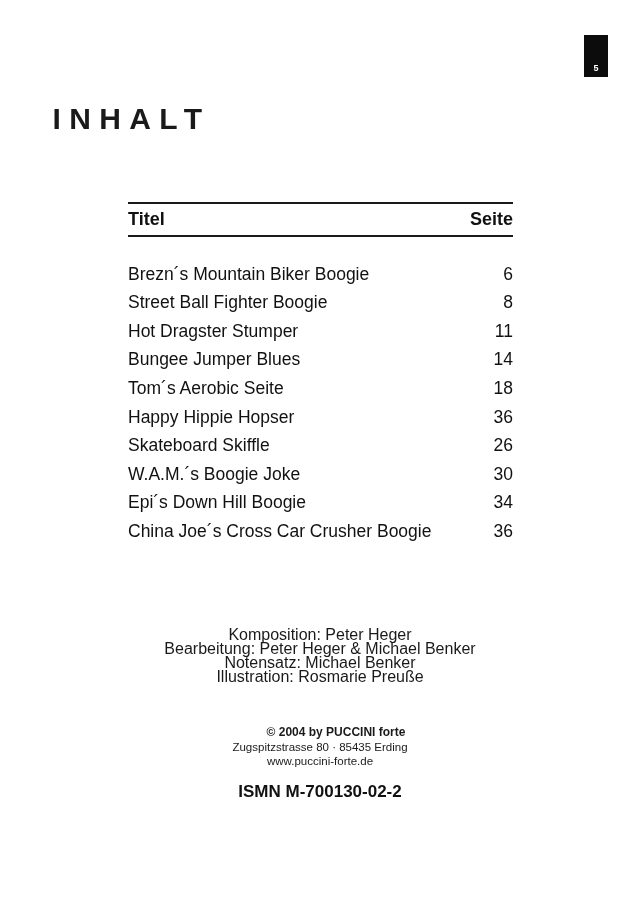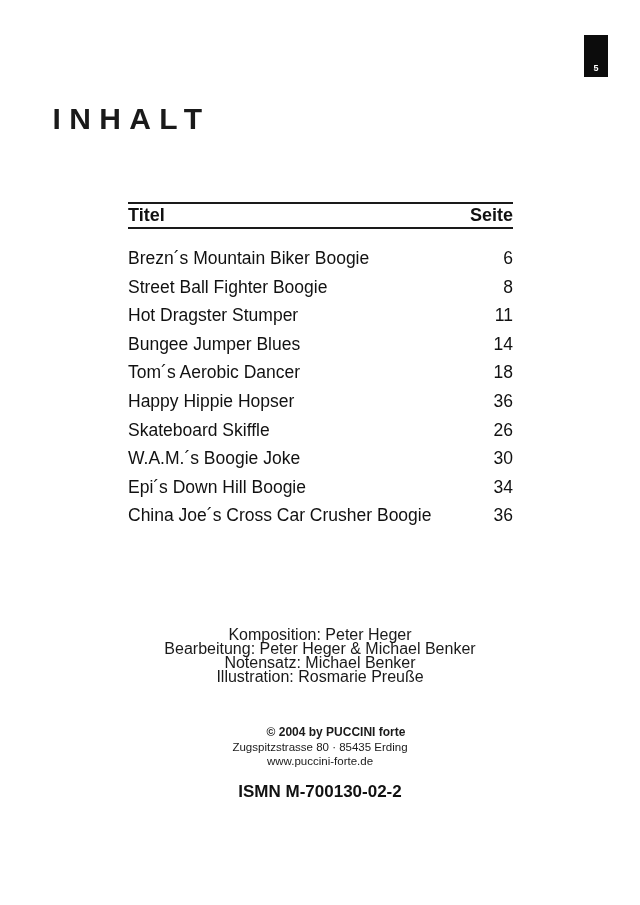--- a/index.html
+++ b/index.html
@@ -45,33 +45,33 @@
   }
   
   .toc {
     position: absolute;
     left: 128px; top: 202px;
     width: 385px;
   }
   .toc-header {
     border-top: 2px solid #1a1a1a;
     border-bottom: 2px solid #1a1a1a;
-    height: 27px;
+    height: 35px;
     display: flex;
     justify-content: space-between;
     align-items: center;
     font-size: 18px;
     font-weight: bold;
   }
   .toc-rows { margin-top: 19px; }
   .toc-row {
     height: 28.6px;
     display: flex;
     justify-content: space-between;
-    align-items: flex-start;
+    align-items: flex-end;
     font-size: 17.5px;
   }
   .toc-row .pg { text-align: right; }
   
   .credits {
     position: absolute;
     top: 628px; left: 0; right: 0;
     text-align: center;
     font-size: 16px;
     line-height: 14px;
@@ -125,21 +125,21 @@
       </div>
       <div class="toc-row">
         <span class="t">Hot Dragster Stumper</span>
         <span class="pg">11</span>
       </div>
       <div class="toc-row">
         <span class="t">Bungee Jumper Blues</span>
         <span class="pg">14</span>
       </div>
       <div class="toc-row">
-        <span class="t">Tom´s Aerobic Dancer</span>
+        <span class="t">Tom´s Aerobic Seite</span>
         <span class="pg">18</span>
       </div>
       <div class="toc-row">
         <span class="t">Happy Hippie Hopser</span>
         <span class="pg">36</span>
       </div>
       <div class="toc-row">
         <span class="t">Skateboard Skiffle</span>
         <span class="pg">26</span>
       </div>

